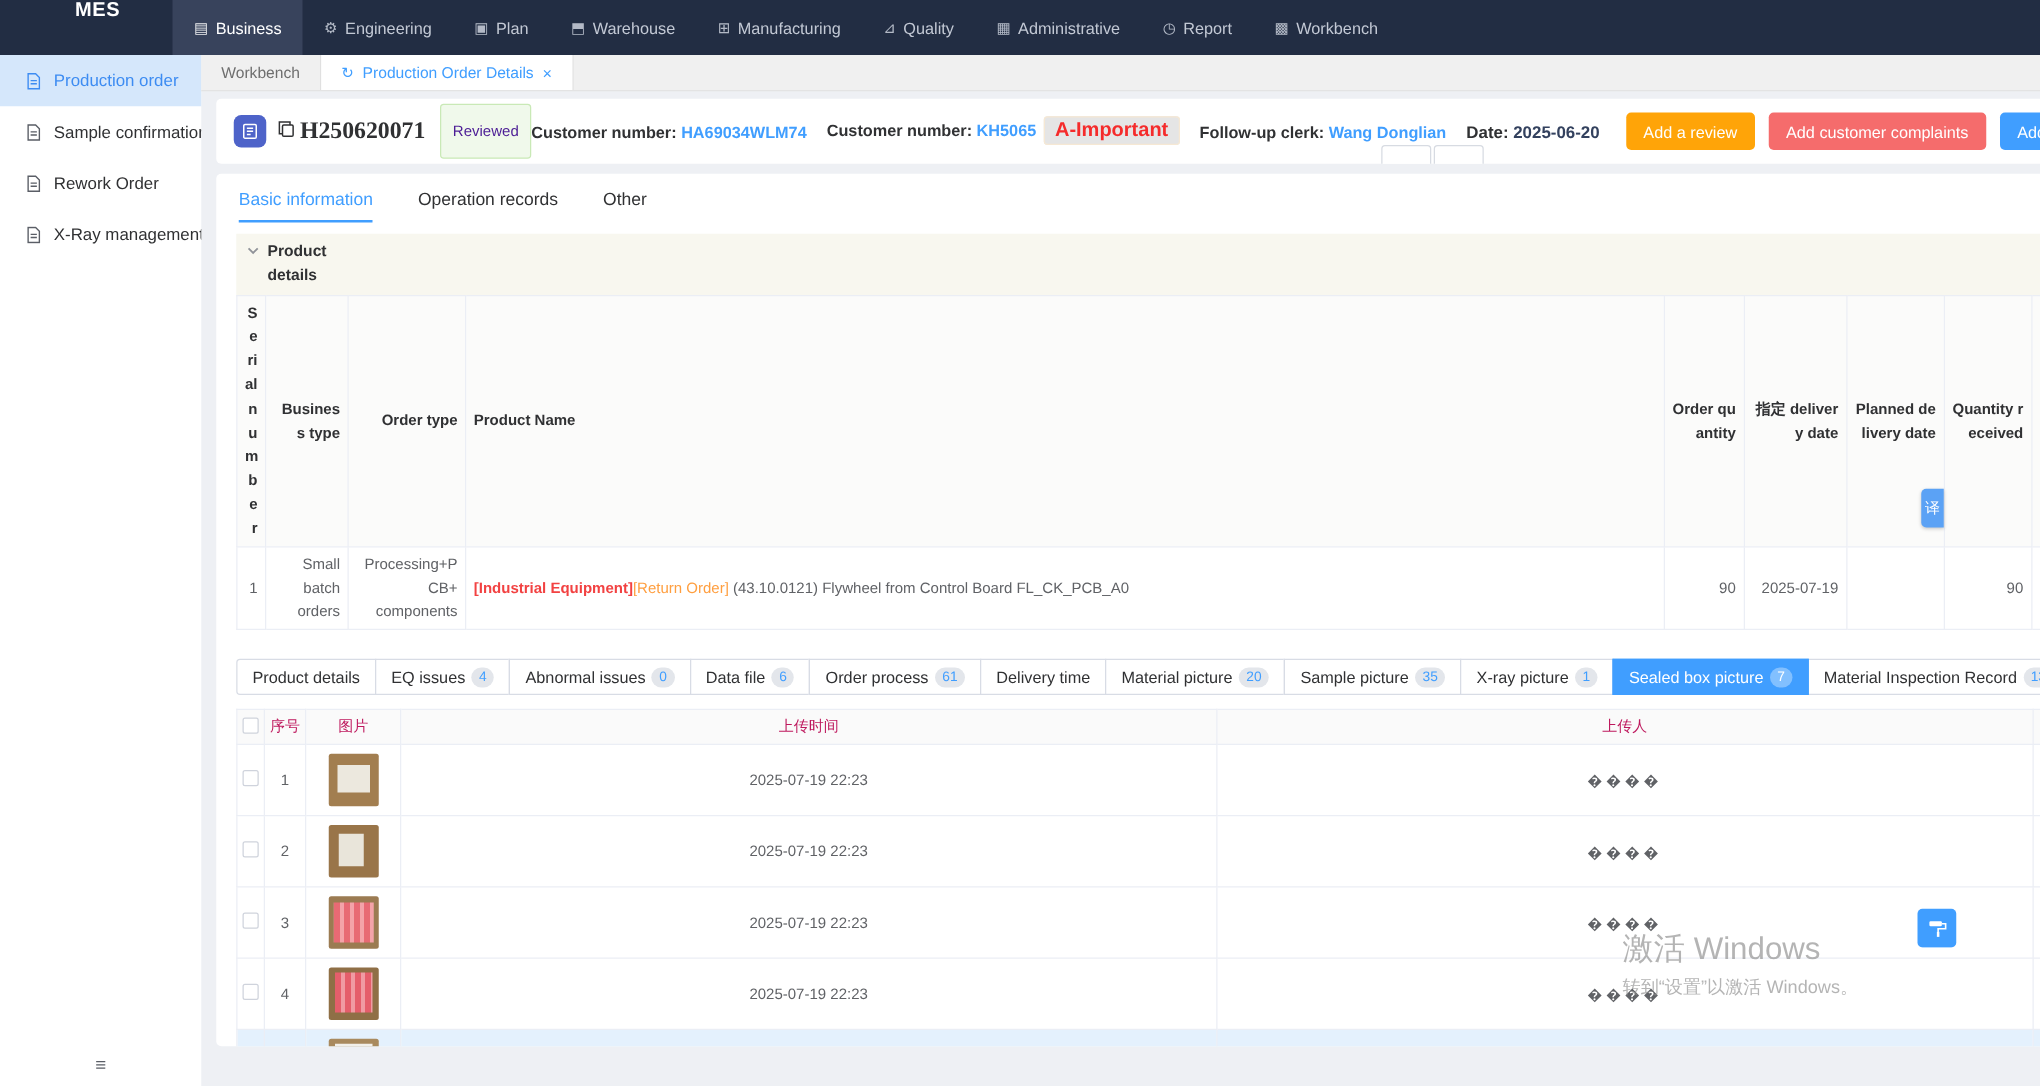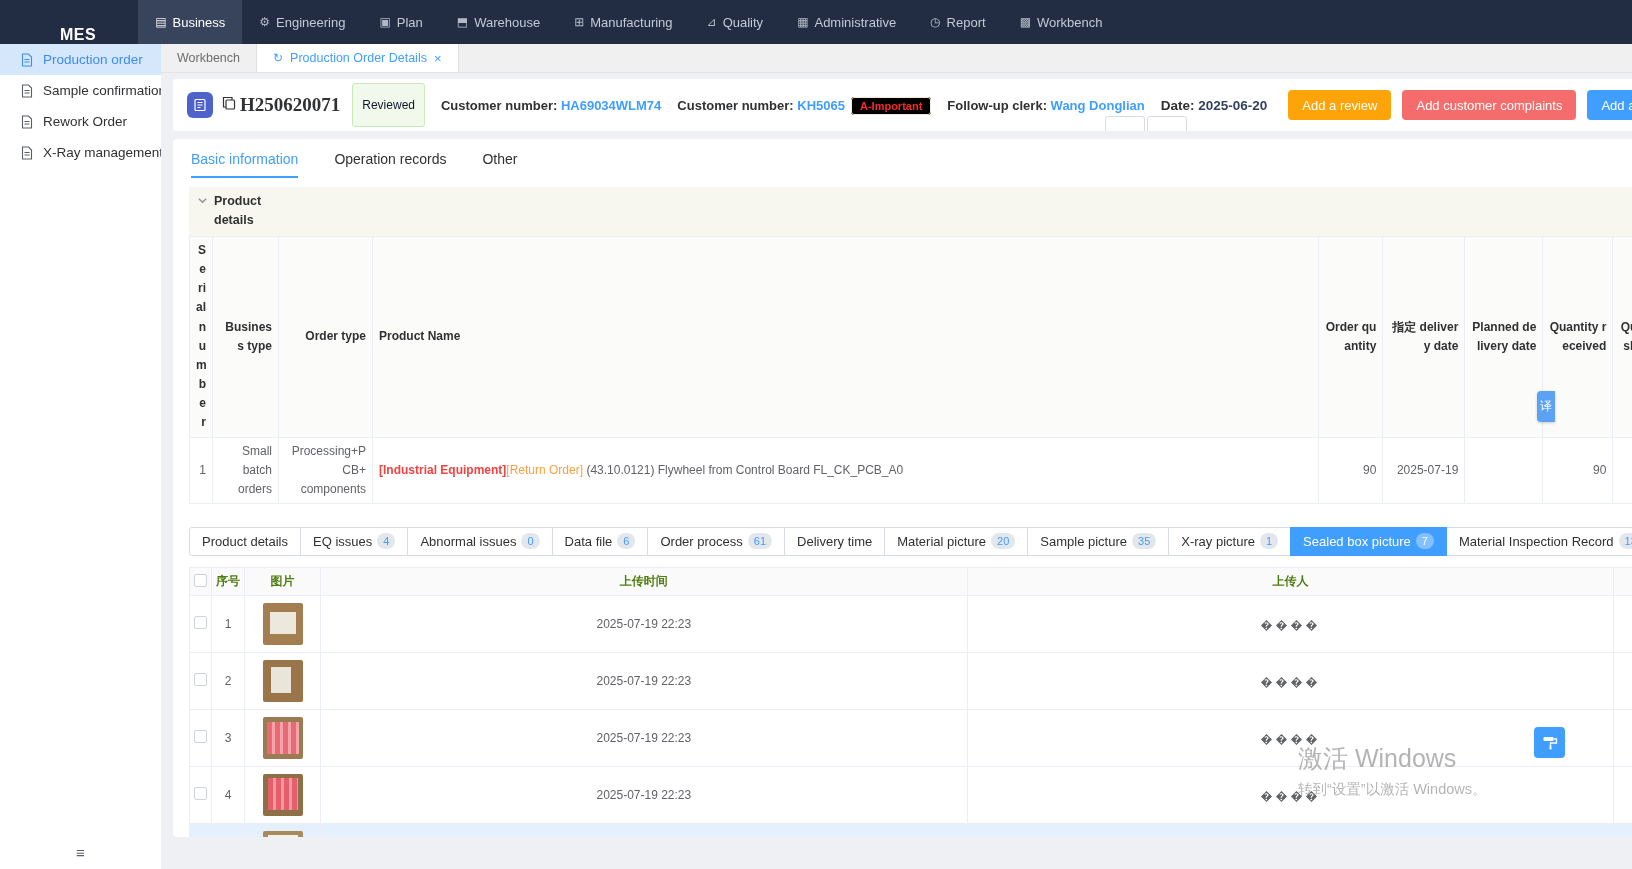--- a/index.html
+++ b/index.html
@@ -1,57 +1,57 @@
 <!DOCTYPE html>
 <html><head>
 <meta charset="utf-8">
 <style>
   * { margin:0; padding:0; box-sizing:border-box; }
   html,body { width:1632px; height:869px; overflow:hidden; font-family:"Liberation Sans", sans-serif; background:#eef0f4; color:#303133; }
 
   
-  .topnav { height:44px; background:#222d43; display:flex; align-items:flex-end; color:#c3c9d5; font-size:13px; }
+  .topnav { height:44px; background:#222d43; display:flex; align-items:flex-start; color:#c3c9d5; font-size:13px; }
   .logo { color:#fff; font-weight:bold; font-size:16px; letter-spacing:.5px; margin:0 42px 0 60px; }
   .nav-item { height:44px; display:flex; align-items:center; gap:6px; padding:0 17px; cursor:pointer; white-space:nowrap; }
   .nav-item.active { background:#38435c; color:#fff; }
   .nav-ic { font-size:12px; opacity:.9; }
   .nav-right { margin-left:auto; display:flex; align-items:center; gap:21px; margin-right:76px; }
   .nav-right svg { display:block; }
   .avatar { width:26px; height:26px; border-radius:50%; background:#99a2b2; color:#fff; font-size:11px; font-weight:bold; display:flex; align-items:center; justify-content:center; }
   .user-name { color:#e8ebf0; }
   .caret { width:0; height:0; border-left:4px solid transparent; border-right:4px solid transparent; border-top:5px solid #8a94a6; margin-left:-10px; }
 
   
   .layout { display:flex; height:825px; }
   .sidebar { width:161px; background:#fff; position:relative; flex:0 0 161px; }
-  .side-item { height:31px; display:flex; align-items:center; gap:9px; padding-left:20px; font-size:13.5px; color:#303133; cursor:pointer; white-space:nowrap; overflow:hidden; }
+  .side-item { height:41px; display:flex; align-items:center; gap:9px; padding-left:20px; font-size:13.5px; color:#303133; cursor:pointer; white-space:nowrap; overflow:hidden; }
   .side-item svg { color:#5a5e66; flex:0 0 auto; }
   .side-item.active { background:#d5e7fb; color:#3d8cf2; }
   .side-item.active svg { color:#3d8cf2; }
   .side-footer { position:absolute; bottom:8px; left:0; width:100%; text-align:center; color:#5a5e66; font-size:15px; cursor:pointer; }
 
   .content { flex:1; display:flex; flex-direction:column; position:relative; }
   .tabbar { height:29px; background:#f0f0f0; display:flex; border-bottom:1px solid #e3e3e3; }
   .page-tab { padding:0 16px; font-size:12.5px; color:#6e6e6e; display:flex; align-items:center; gap:7px; border-right:1px solid #e0e0e0; cursor:pointer; }
   .page-tab.active { background:#fff; color:#409eff; }
   .tab-x { font-size:13px; color:#409eff; cursor:pointer; }
   .tab-refresh { font-size:12px; }
 
   .scroll-area { flex:1; padding:6px 86px 0 12px; }
 
   
   .order-card { background:#fff; border-radius:4px; height:52px; display:flex; align-items:center; padding:0 14px; position:relative; overflow:hidden; }
   .doc-badge { width:26px; height:26px; border-radius:6px; background:#4e63c9; display:flex; align-items:center; justify-content:center; margin-right:9px; flex:0 0 auto; }
   .copy-ic { margin-right:4px; cursor:pointer; color:#303133; }
   .order-no { font-size:19px; font-weight:bold; margin-right:12px;font-family:Liberation Serif, serif; }
-  .status-badge { font-size:12px; color:#0f172a; background:#f0f9eb; border:1px solid #c9e9b6; border-radius:3px; padding:14px 9px; margin-right:16px; }
+  .status-badge { font-size:12px; color:#4c1d95; background:#f0f9eb; border:1px solid #c9e9b6; border-radius:3px; padding:14px 9px; margin-right:0; }
   .field { font-size:13px; margin-right:16px; white-space:nowrap; }
   .field b { font-weight:bold; color:#303133; }
   .field .val { color:#409eff; font-weight:bold; }
-  .imp-badge { font-size:11px; color:#f52b2b; font-weight:bold; background:#000000; border:1px solid #f6e8d4; border-radius:3px; padding:2px 8px; margin-left:6px; }
+  .imp-badge { font-size:16px; color:#f52b2b; font-weight:bold; background:#e5e5e5; border:1px solid #f6e8d4; border-radius:3px; padding:2px 8px; margin-left:6px; }
   .spacer { flex:1; }
   .date-field { font-size:13.5px; margin-right:10px; white-space:nowrap; }
   .date-field .val { color:#33415e; font-weight:bold; }
   .hbtn { border:none; color:#fff; height:30px; padding:0 14px; border-radius:4px; font-size:13px; margin-left:11px; cursor:pointer; font-family:inherit; white-space:nowrap; }
   .btn-orange { background:#ffa408; }
   .btn-pink { background:#f56c6c; }
   .btn-blue { background:#409eff; }
   .clip-boxes { position:absolute; left:932px; top:37px; display:flex; }
   .clip-box { width:40px; height:20px; background:#fff; border:1px solid #d7dbe2; border-radius:3px; margin-right:2px; }
 
@@ -76,21 +76,21 @@
   .chips { display:flex; margin-top:23px; }
   .chip { border:1px solid #d8dce5; margin-left:-1px; height:29px; line-height:27px; padding:0 12px; font-size:13px; background:#fff; cursor:pointer; white-space:nowrap; position:relative; }
   .chip:first-child { border-radius:3px 0 0 3px; margin-left:0; }
   .chip:last-child { border-radius:0 3px 3px 0; }
   .chip.active { background:#409eff; border-color:#409eff; color:#fff; z-index:1; }
   .badge { display:inline-block; margin-left:5px; background:#e3e6eb; color:#409eff; border-radius:9px; font-size:11px; line-height:16px; padding:0 6px; vertical-align:1px; }
   .chip.active .badge { background:rgba(255,255,255,.35); color:#fff; }
 
   .gtable { margin-top:11px; }
   .gtable th, .gtable td { border:1px solid #ebeef5; font-size:12px; text-align:center; color:#606266; }
-  .gtable th { font-weight:bold; color:#4d7c0f; background:#fafafa; height:28px; }
+  .gtable th { font-weight:normal; color:#be185d; background:#fafafa; height:28px; }
   .gtable td { height:57px; }
   .gtable tr.hl td { background:#e4f1fd; }
   .cbx { width:13px; height:13px; border:1px solid #cfd3dc; border-radius:2px; background:#fff; display:inline-block; cursor:pointer; }
   .uploader { letter-spacing:3px; }
 
   .thumb { width:40px; height:42px; margin:0 auto; border-radius:2px; position:relative; cursor:pointer; overflow:hidden; }
   .t1 { background:#a27e50; } .t1::after { content:""; position:absolute; inset:9px 7px 11px 7px; background:#ece8de; }
   .t2 { background:#997549; } .t2::after { content:""; position:absolute; inset:7px 12px 9px 8px; background:#e9e5da; }
   .t3 { background:#9b7b52; } .t3::after { content:""; position:absolute; inset:5px 4px 5px 4px; background:repeating-linear-gradient(90deg,#e86a74 0 5px,#f4a3a9 5px 8px); }
   .t4 { background:#8f6f46; } .t4::after { content:""; position:absolute; inset:4px 5px 6px 5px; background:repeating-linear-gradient(90deg,#e55e6b 0 5px,#f09ba3 5px 8px); }

